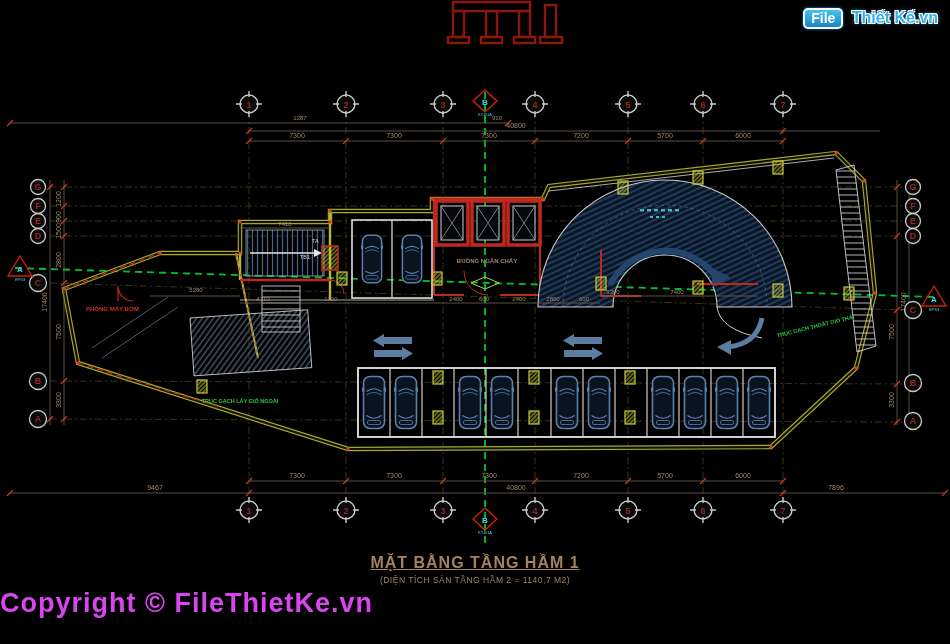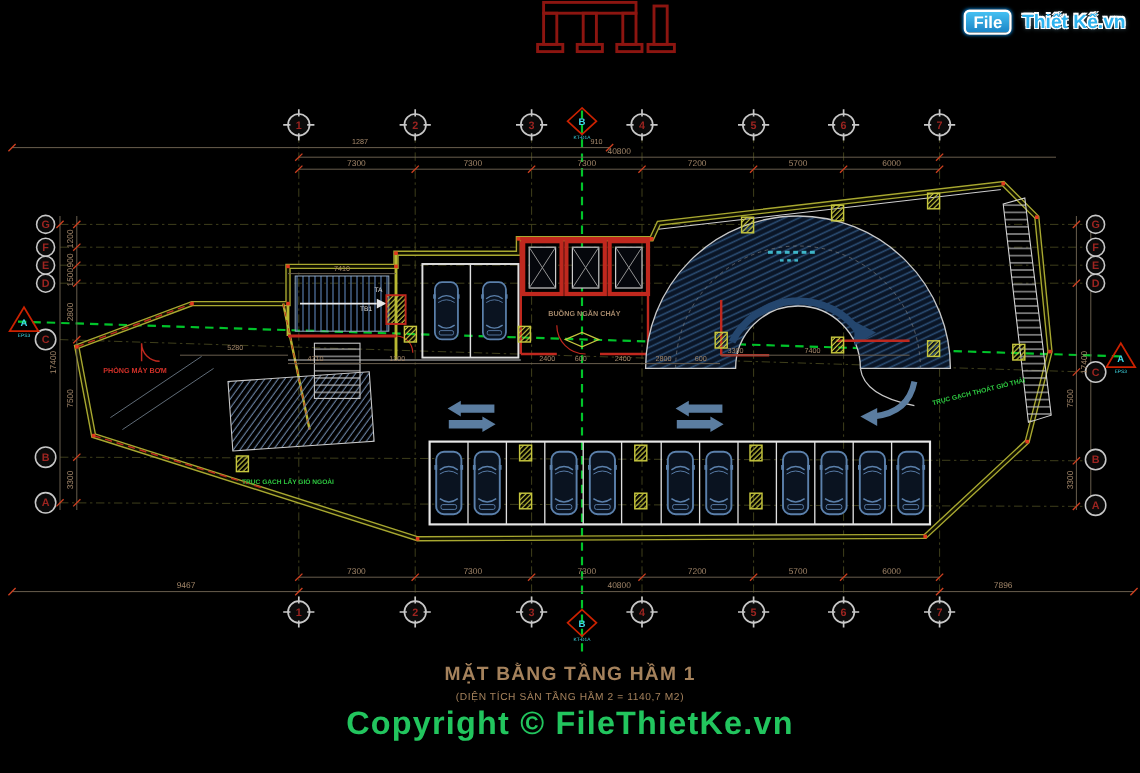--- a/index.html
+++ b/index.html
@@ -9,24 +9,24 @@
   .dimtxt{fill:#a3876a;font-size:7px;text-anchor:middle;font-family:"Liberation Sans",sans-serif;}
   .dimtxt2{fill:#a3876a;font-size:6px;text-anchor:middle;font-family:"Liberation Sans",sans-serif;}
   .bubtxt{fill:#9c2420;font-size:9px;font-weight:bold;text-anchor:middle;font-family:"Liberation Sans",sans-serif;}
   .cyantxt{fill:#3fdce8;font-size:8px;font-weight:bold;text-anchor:middle;font-family:"Liberation Sans",sans-serif;}
   .cyancap{fill:#3fdce8;font-size:4px;text-anchor:middle;font-family:"Liberation Sans",sans-serif;}
   .greentxt{fill:#2ec840;font-size:5.5px;font-weight:bold;text-anchor:middle;font-family:"Liberation Sans",sans-serif;}
   .redtxt{fill:#d03028;font-size:6px;font-weight:bold;font-family:"Liberation Sans",sans-serif;}
   .tantxt{fill:#a3876a;font-size:6px;font-weight:bold;text-anchor:middle;font-family:"Liberation Sans",sans-serif;}
   .whitetxt{fill:#d8d8d8;font-size:5.5px;font-family:"Liberation Sans",sans-serif;}
   .titleblock{position:absolute;left:0;width:950px;text-align:center;color:#a5825c;}
-  #plan-title{top:554px;font-size:16px;font-weight:bold;letter-spacing:1px;}
+  #plan-title{top:554px;font-size:16px;font-weight:bold;letter-spacing:1px;text-decoration:underline;}
   #plan-subtitle{top:575px;font-size:8.5px;letter-spacing:0.5px;}
-  #copyright{position:absolute;top:588px;left:0;width:950px;text-align:center;
-             color:#22c55e;font-size:27px;font-weight:bold;letter-spacing:1px;}
+  #copyright{position:absolute;top:588px;left:0;width:950px;
+             color:#d946ef;font-size:27px;font-weight:bold;letter-spacing:1px;}
   #logo{position:absolute;top:8px;right:12px;white-space:nowrap;padding-left:28px;}
   #logo .file{display:inline-block;background:linear-gradient(#45c0f2,#1b85c6);
               border:2px solid #fff;border-radius:5px;padding:0 6px 1px 6px;
               color:#fff;font-weight:bold;font-size:14px;box-shadow:0 0 3px #09f;}
   #logo .rest{color:#2db3ef;font-weight:bold;font-size:16px;margin-left:4px;
               text-shadow:-1px -1px 0 #fff,1px -1px 0 #fff,-1px 1px 0 #fff,1px 1px 0 #fff,0 0 4px #9df;}
 </style>
 </head>
 <body>
 

